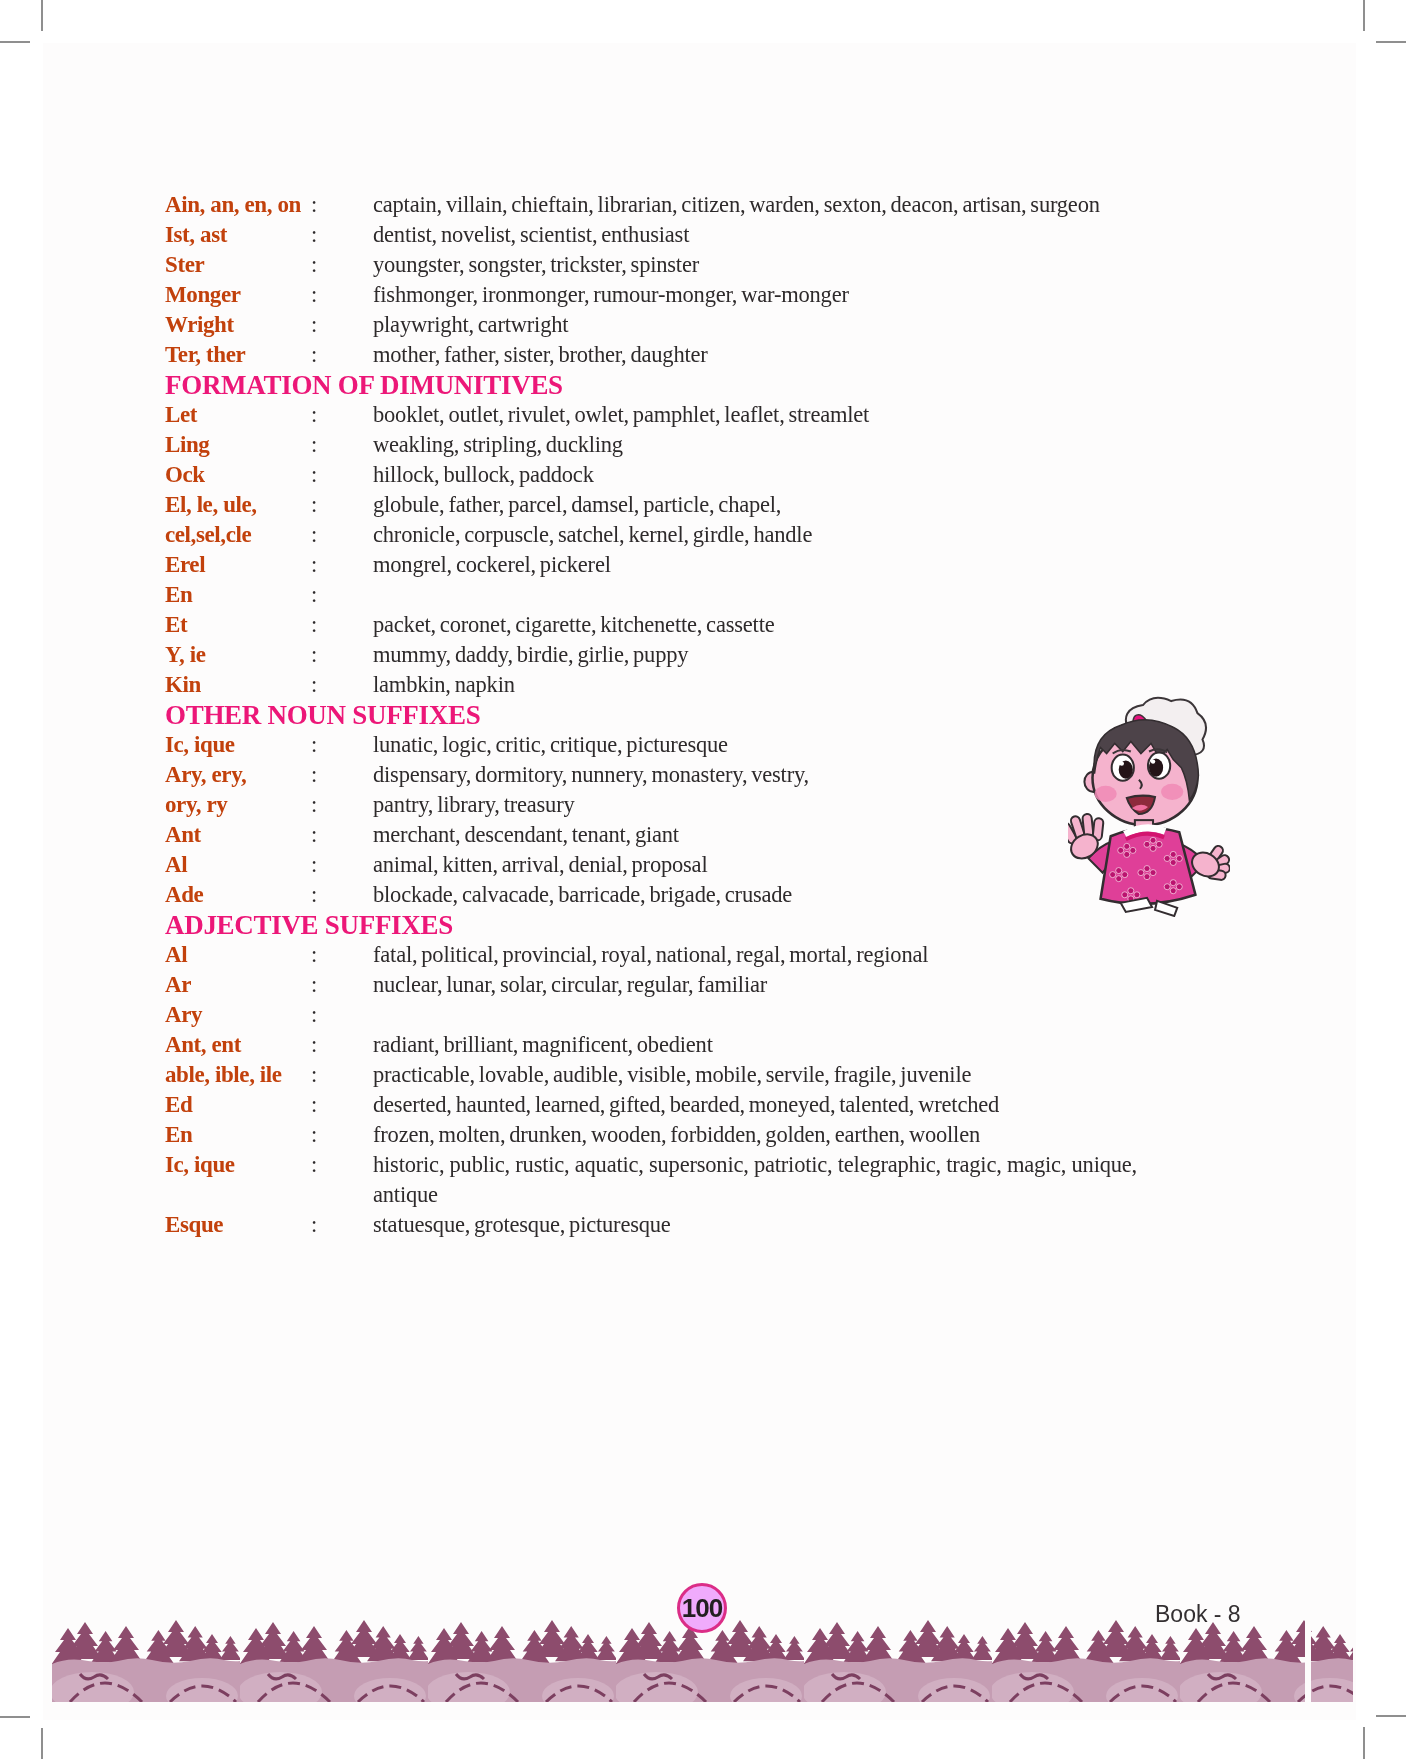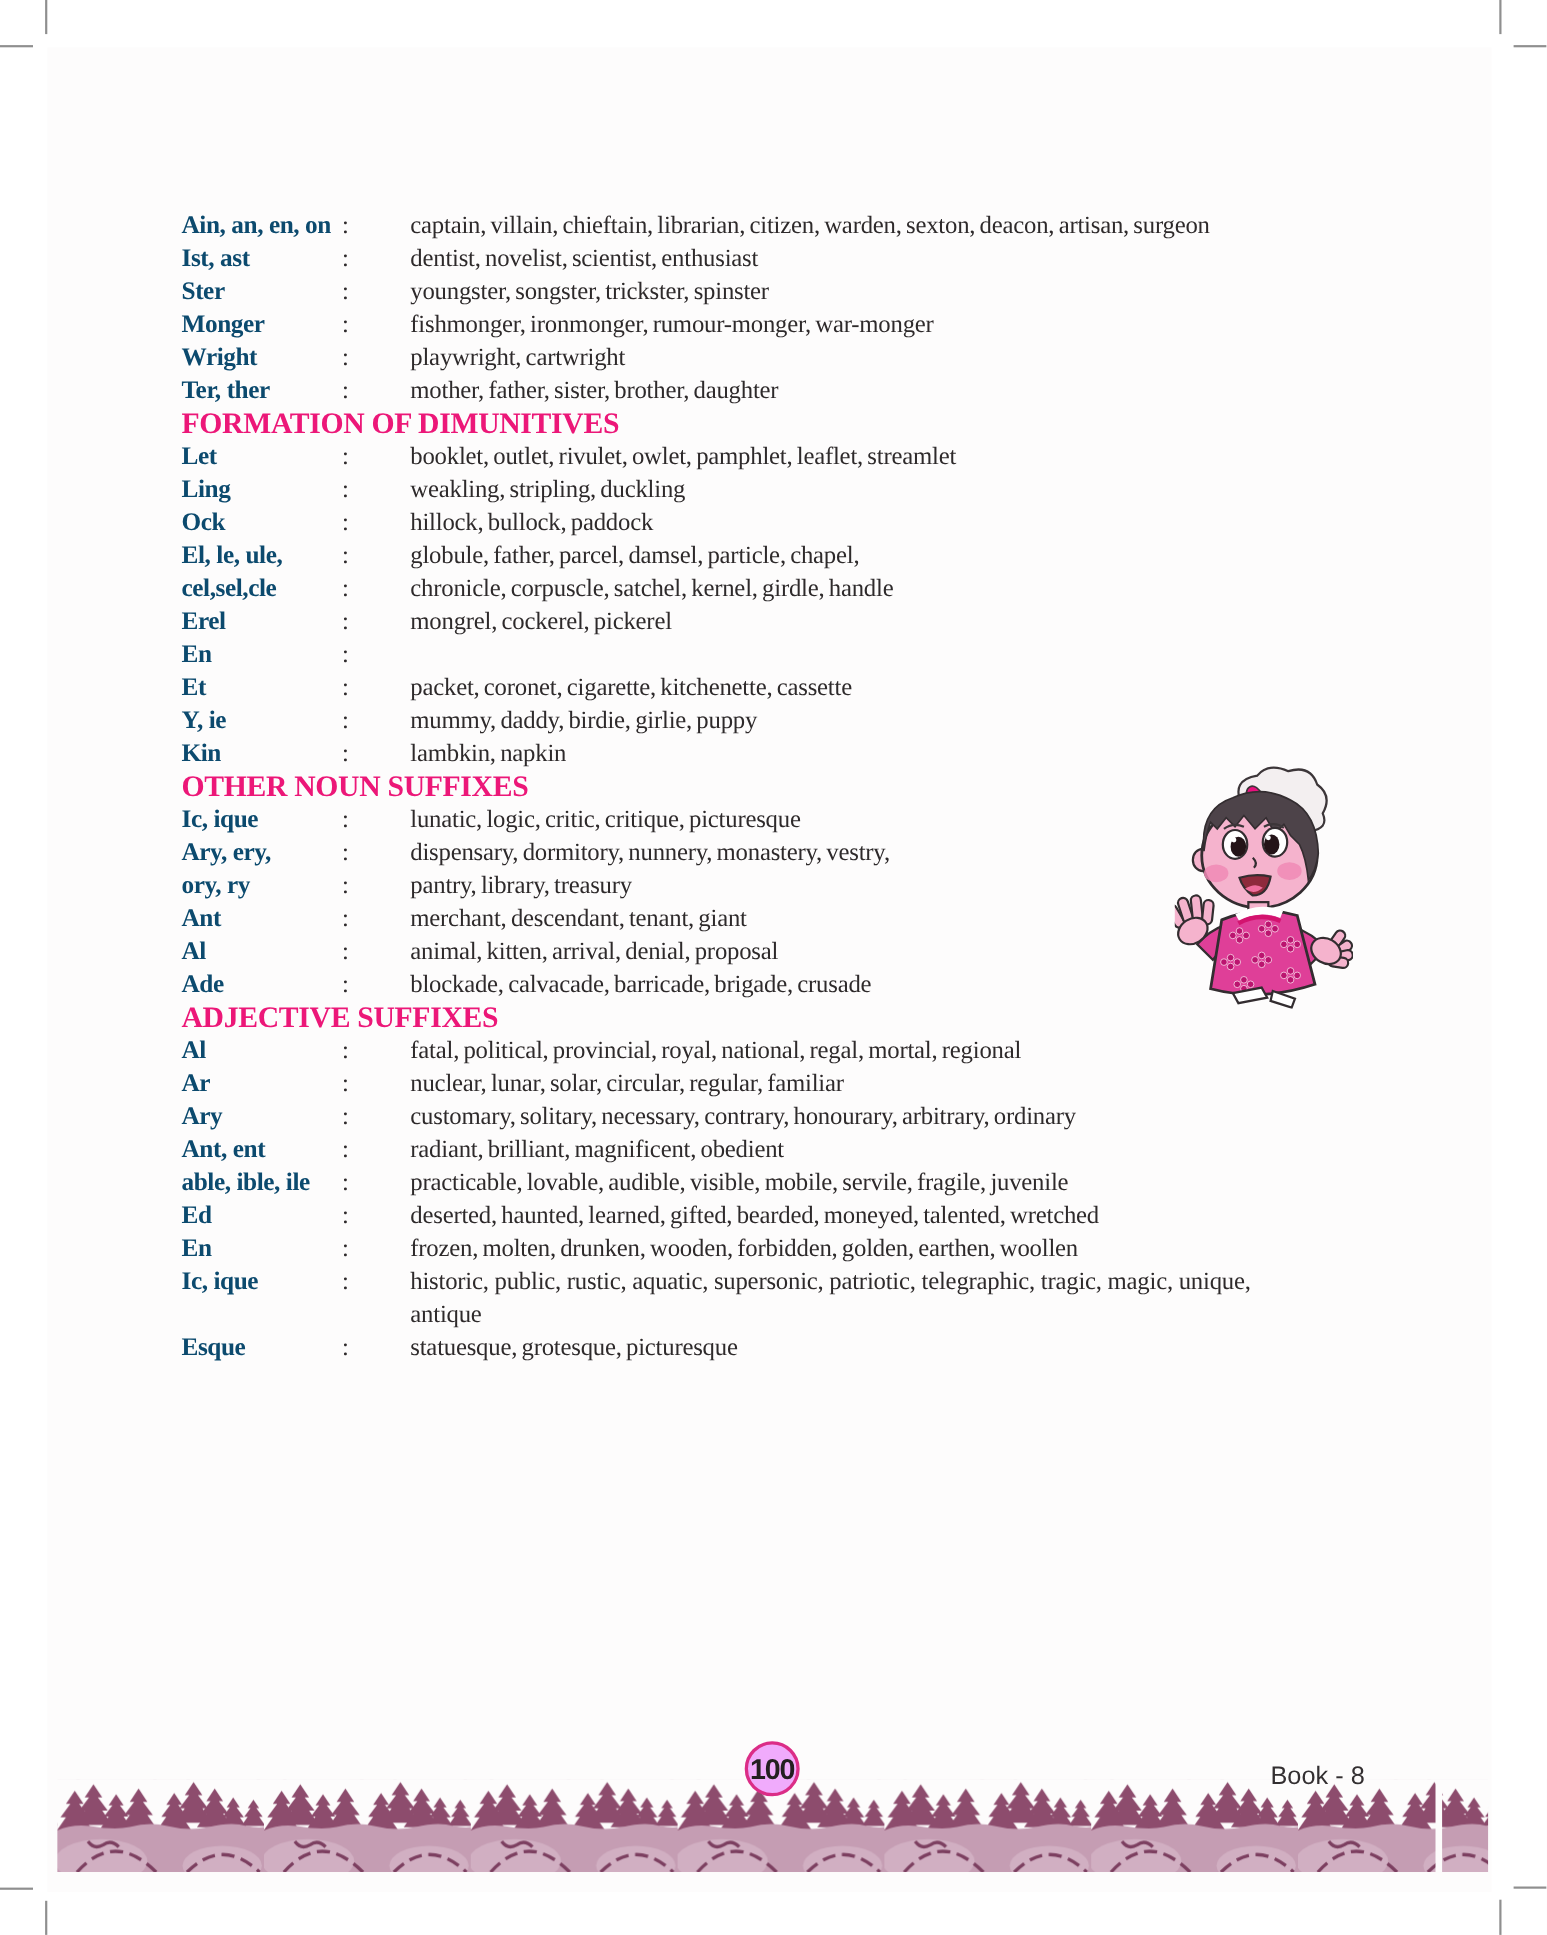--- a/index.html
+++ b/index.html
@@ -21,21 +21,21 @@
     color:#2e2a2b;
   }
   .heading {
     color:#ec1778; font-weight:bold;
     font-size:27px; line-height:30px;
     letter-spacing:-0.3px;
   }
   .row { display:flex; align-items:flex-start; }
   .term-cell { flex:none; min-width:172px; display:flex; }
   .term {
-    min-width:146px; color:#0c4a6e; font-weight:bold;
+    min-width:146px; color:#c2410c; font-weight:bold;
     font-size:23px; line-height:30px; letter-spacing:-0.4px;
     white-space:nowrap; padding-right:4px; box-sizing:border-box;
   }
   .colon { width:22px; font-size:22.5px; line-height:30px; color:#2e2a2b; }
   .examples {
     flex:1; font-size:22.5px; line-height:30px;
     letter-spacing:-0.2px; word-spacing:-1.5px;margin-left:36px;
   }
   .examples.just { text-align:justify; }
   .girl { position:absolute; left:1025px; top:652px; width:162px; height:222px; }
@@ -239,21 +239,20 @@
           <span class="term">Ar</span>
           <span class="colon">:</span>
         </div>
         <div class="examples">nuclear, lunar, solar, circular, regular, familiar</div>
       </div>
       <div class="row">
         <div class="term-cell">
           <span class="term">Ary</span>
           <span class="colon">:</span>
         </div>
-        <div class="examples">customary, solitary, necessary, contrary, honourary, arbitrary, ordinary</div>
       </div>
       <div class="row">
         <div class="term-cell">
           <span class="term">Ant, ent</span>
           <span class="colon">:</span>
         </div>
         <div class="examples">radiant, brilliant, magnificent, obedient</div>
       </div>
       <div class="row">
         <div class="term-cell">

